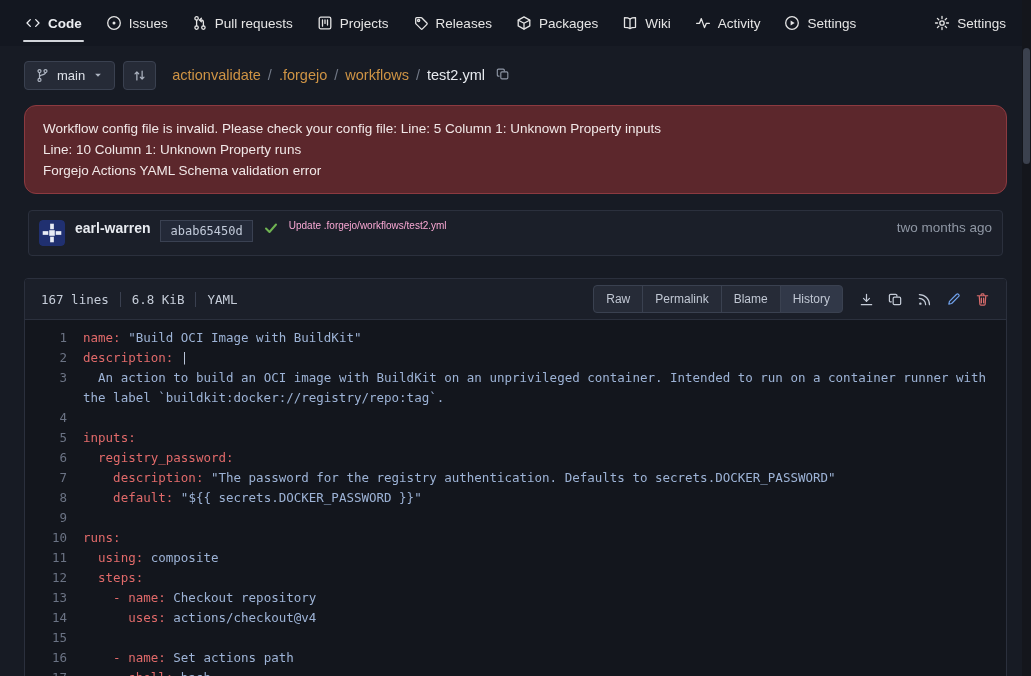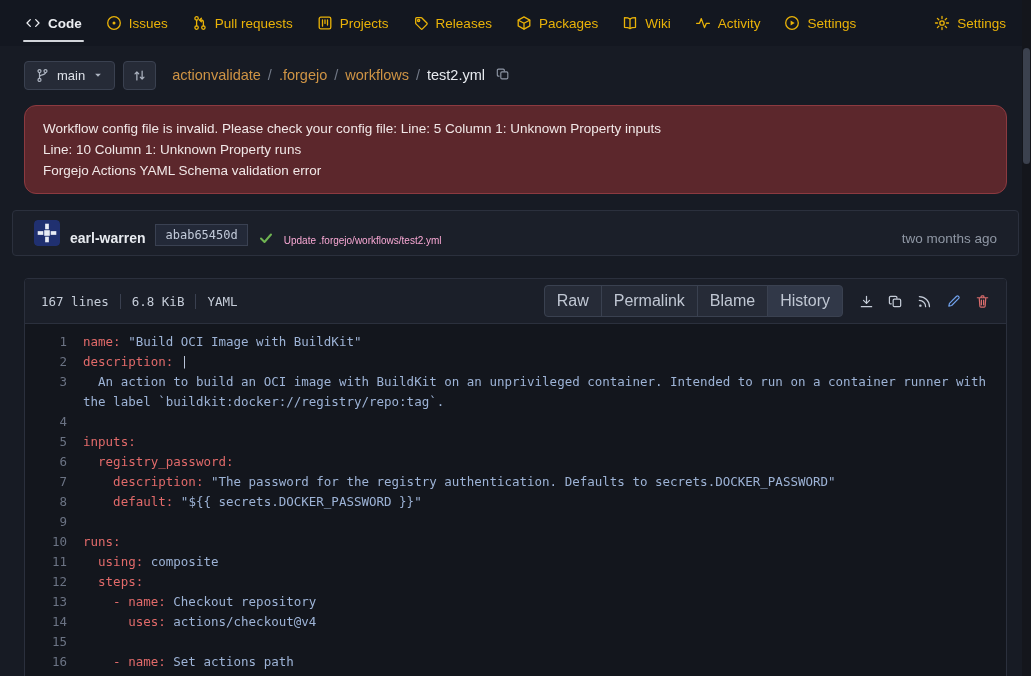--- a/index.html
+++ b/index.html
@@ -2,21 +2,21 @@
 <html><head>
 <meta charset="utf-8">
 <style>
   *{margin:0;padding:0;box-sizing:border-box}
   html,body{width:1031px;height:676px;overflow:hidden;background:#171b24;
     font-family:"Liberation Sans",sans-serif;position:relative}
 
   
   .topnav{height:46px;background:#131720;display:flex;align-items:stretch;
     padding:0 14px;gap:2px}
-  .nav-item{display:flex;align-items:center;gap:7px;padding:0 11px;color:#eab308;
+  .nav-item{display:flex;align-items:center;gap:7px;padding:0 11px;color:#e5e5e5;
     font-size:13.5px;cursor:pointer;position:relative;white-space:nowrap}
   .nav-item .icon{display:flex;width:16px;height:16px;flex:none}
   .nav-item .icon svg{width:16px;height:16px}
   .nav-item.active{color:#eceef2;font-weight:700}
   .nav-item.active::after{content:"";position:absolute;left:9px;right:9px;bottom:4px;
     height:2px;background:#d2d5da;border-radius:1px}
   .push-right{margin-left:auto}
 
   
   .branch-row{margin:13px 24px 0;display:flex;align-items:center;gap:8px;height:32px}
@@ -33,42 +33,42 @@
   .bc-current{color:#e7eaef}
   .bc-sep{color:#737a88}
   .copy-path{background:none;border:none;color:#8f97a5;display:flex;cursor:pointer;padding:3px}
   .copy-path svg{width:14px;height:14px}
 
   
   .error-banner{margin:14px 24px 0;background:#5c272c;border:1px solid #8c3a40;
     border-radius:12px;padding:12px 18px;color:#f1e7e7;font-size:13.5px;line-height:21px}
 
   
-  .commit-bar{margin:16px 12px 0;background:#1b1f29;border:1px solid #2b303d;
-    border-radius:4px;padding:9px 21px;display:flex;align-items:flex-end;gap:10px}
+  .commit-bar{margin:16px 28px 0;background:#1b1f29;border:1px solid #2b303d;
+    border-radius:4px;padding:9px 10px;display:flex;align-items:flex-start;gap:10px}
   .avatar{width:26px;height:26px;display:flex;flex:none;cursor:pointer}
   .avatar svg{width:26px;height:26px;border-radius:4px}
   .author{color:#e8ebf0;font-weight:700;font-size:14px;cursor:pointer}
   .hash-badge{font-family:"DejaVu Sans Mono",monospace;font-size:12px;color:#c2cad9;
     background:#232938;border:1px solid #3a4152;border-radius:0;padding:3px 9px;cursor:pointer}
   .check{width:16px;height:16px;display:flex;color:#6fb352;cursor:pointer}
   .check svg{width:16px;height:16px}
   .commit-msg{color:#f9a8d4;font-size:10px;cursor:pointer}
   .commit-time{margin-left:auto;color:#8f97a4;font-size:13.5px}
 
   
   .file-box{margin:22px 24px 0;border:1px solid #2b303d;border-radius:4px 4px 0 0;
     overflow:hidden}
   .file-header{display:flex;align-items:center;background:#1b1f29;
     border-bottom:1px solid #2b303d;padding:6px 10px;gap:10px}
   .file-meta{font-family:"DejaVu Sans Mono",monospace;font-size:12.5px;color:#c5ccd8;
     display:flex;align-items:flex-start;gap:11px;padding-left:6px}
   .meta-divider{width:1px;height:15px;background:#3a4050}
   .btn-group{display:flex;margin-left:auto}
-  .seg-btn{font-size:16px;color:#c0c7d3;background:#262b37;border:1px solid #3a4150;
+  .seg-btn{font-size:12px;color:#c0c7d3;background:#262b37;border:1px solid #3a4150;
     padding:6px 12px;margin-left:-1px;cursor:pointer;font-family:inherit}
   .seg-btn:first-child{border-radius:4px 0 0 4px;margin-left:0}
   .seg-btn:last-child{border-radius:0 4px 4px 0}
   .seg-btn.active{background:#313848}
   .action-group{display:flex;align-items:center;gap:2px}
   .icon-btn{background:none;border:none;display:flex;align-items:center;padding:5px 6px;
     color:#c5ccd8;cursor:pointer}
   .icon-btn svg{width:15px;height:15px}
   .icon-btn.edit{color:#6f9fe8}
   .icon-btn.delete{color:#d96c6c}

